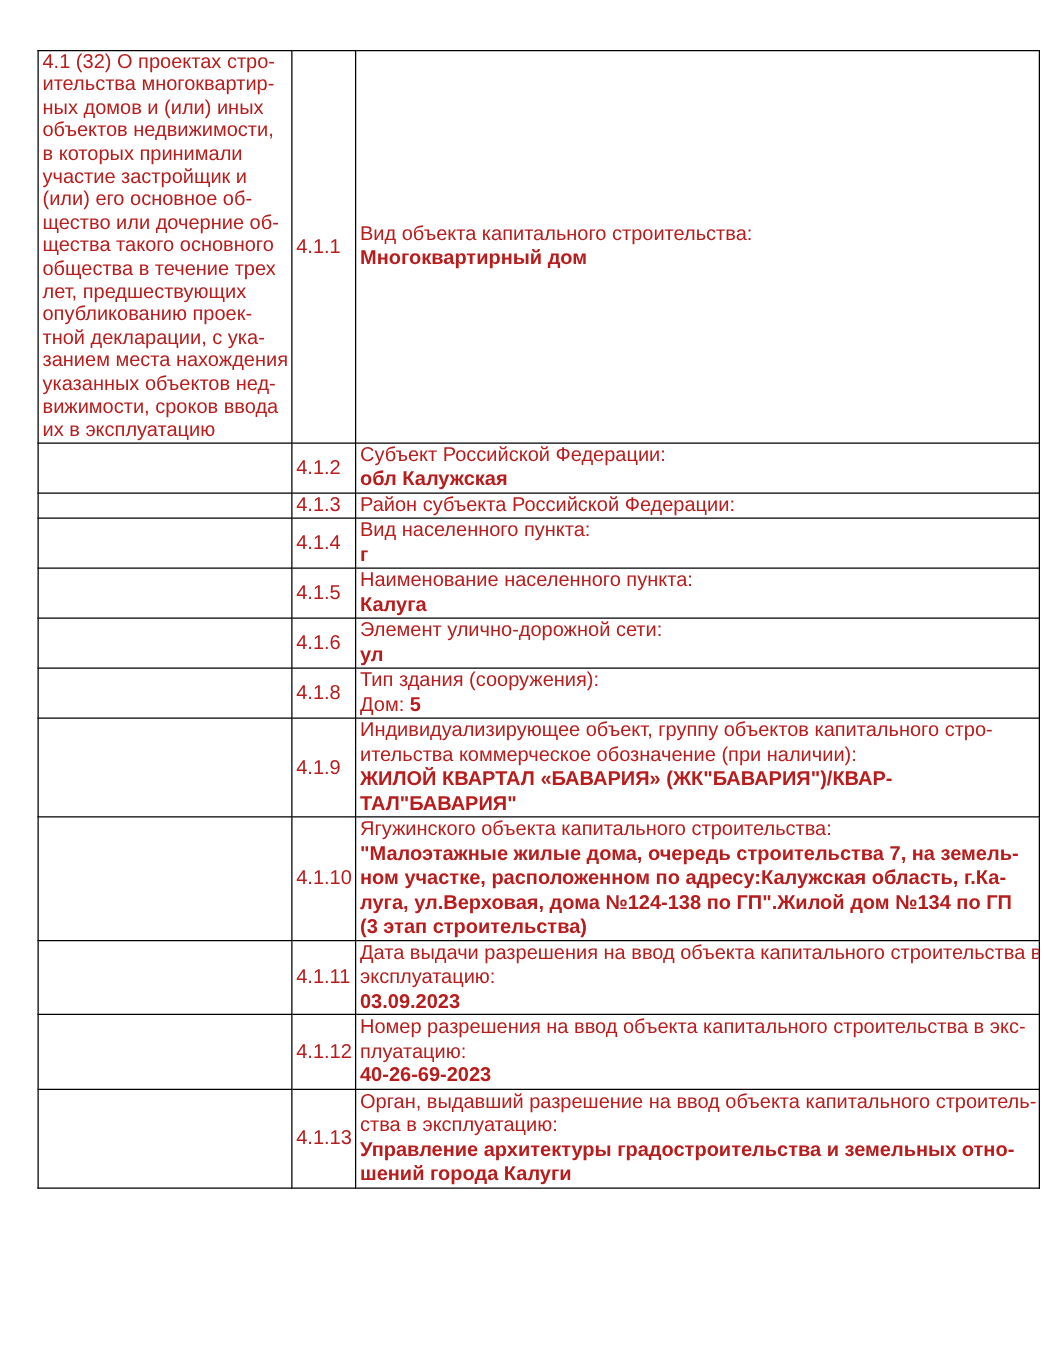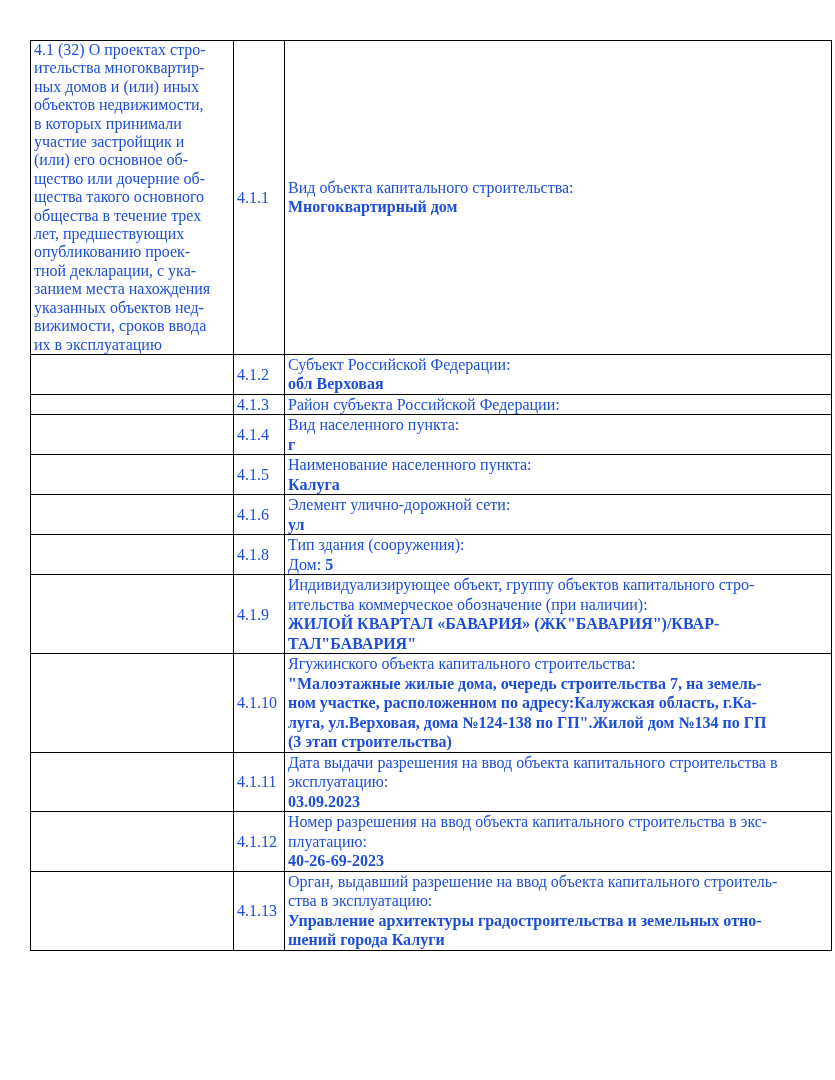--- a/index.html
+++ b/index.html
@@ -5,22 +5,22 @@
   html, body {
     margin: 0;
     padding: 0;
     background: #ffffff;
   }
   .page {
     position: relative;
     width: 835px;
     height: 1080px;
     background: #ffffff;
-    font-family: Liberation Serif, serif;
-    color: #1d4ed8;
+    font-family: Liberation Sans, sans-serif;
+    color: #b91c1c;
     overflow: hidden;
   }
   table.decl {
     position: absolute;
     left: 30px;
     top: 40px;
     width: 801px;
     border-collapse: collapse;
     table-layout: fixed;
   }
@@ -93,21 +93,21 @@
         <div class="lbl">Вид объекта капитального строительства:</div>
         <div class="val">Многоквартирный дом</div>
       </td>
     </tr>
 
     <tr>
       <td class="c-sec"></td>
       <td class="c-num">4.1.2</td>
       <td class="c-val">
         <div class="lbl">Субъект Российской Федерации:</div>
-        <div class="val">обл Верховая</div>
+        <div class="val">обл Калужская</div>
       </td>
     </tr>
 
     <tr>
       <td class="c-sec"></td>
       <td class="c-num">4.1.3</td>
       <td class="c-val">
         <div class="lbl">Район субъекта Российской Федерации:</div>
         <div class="val"></div>
       </td>

